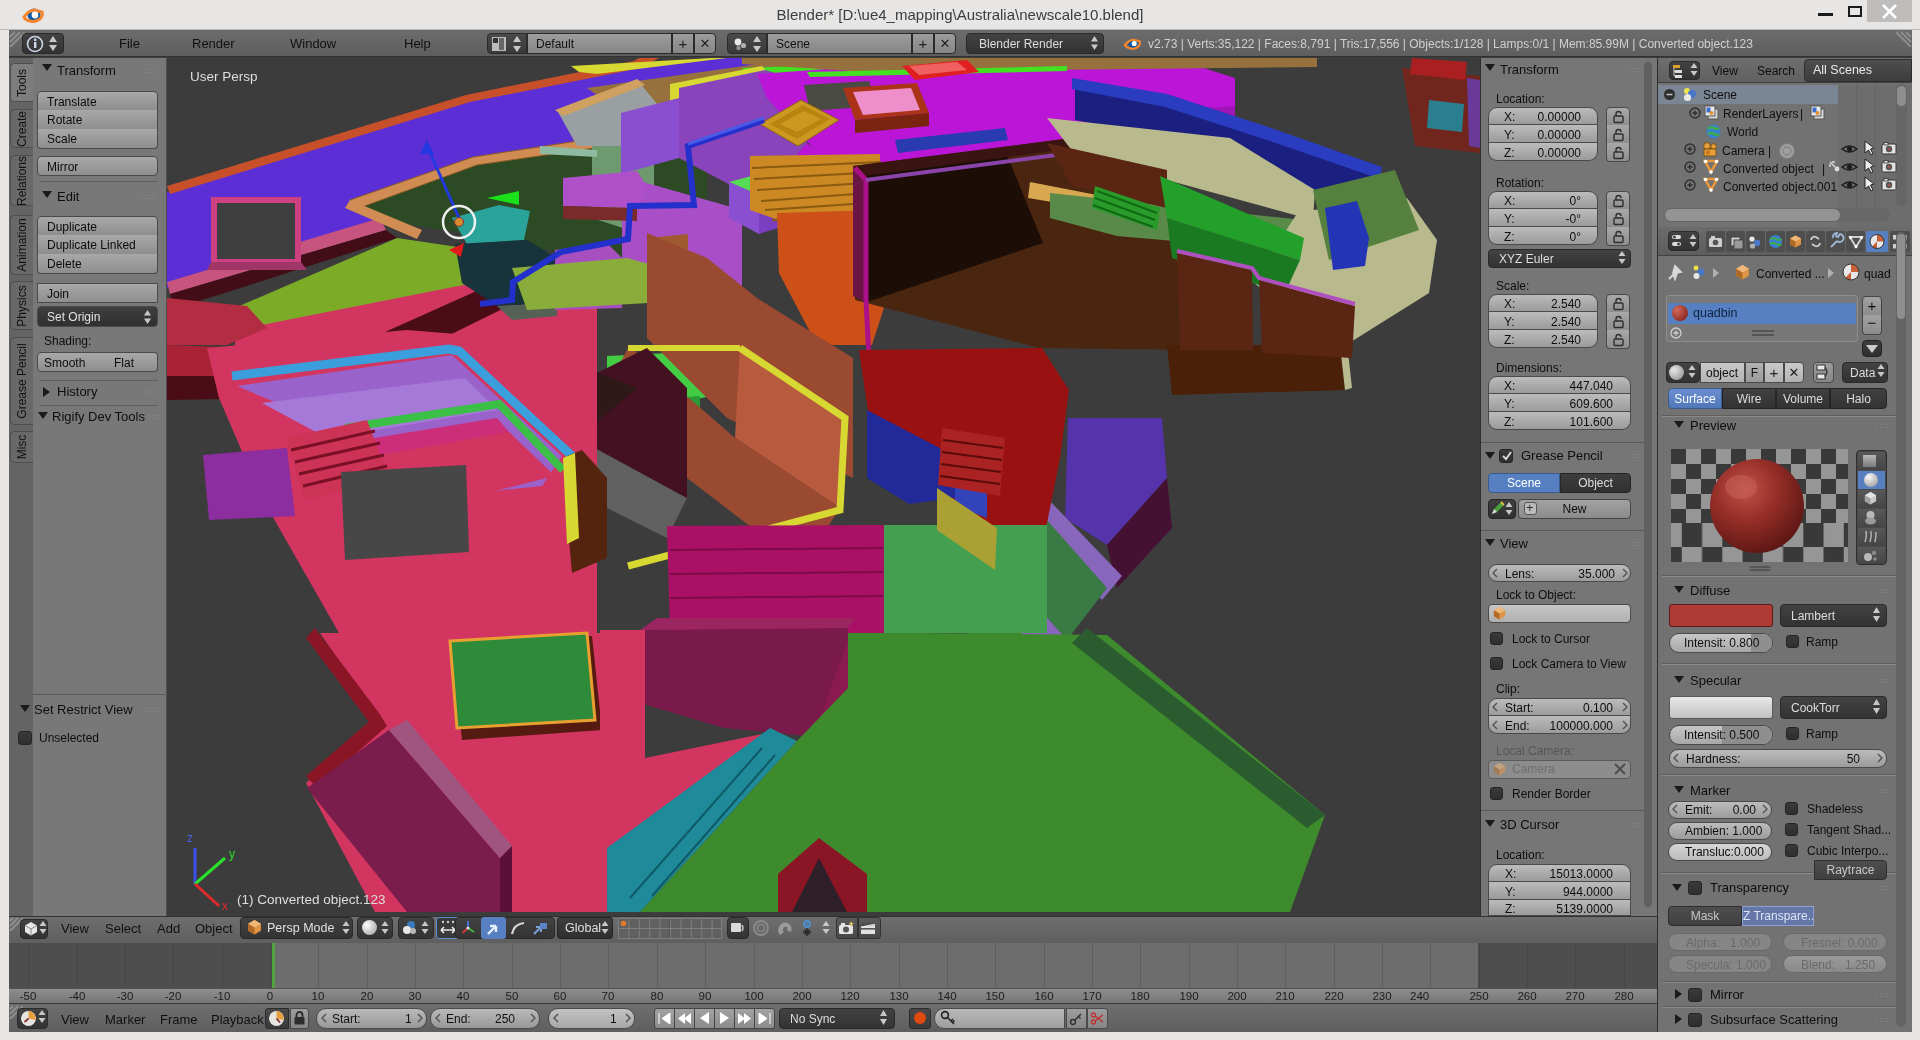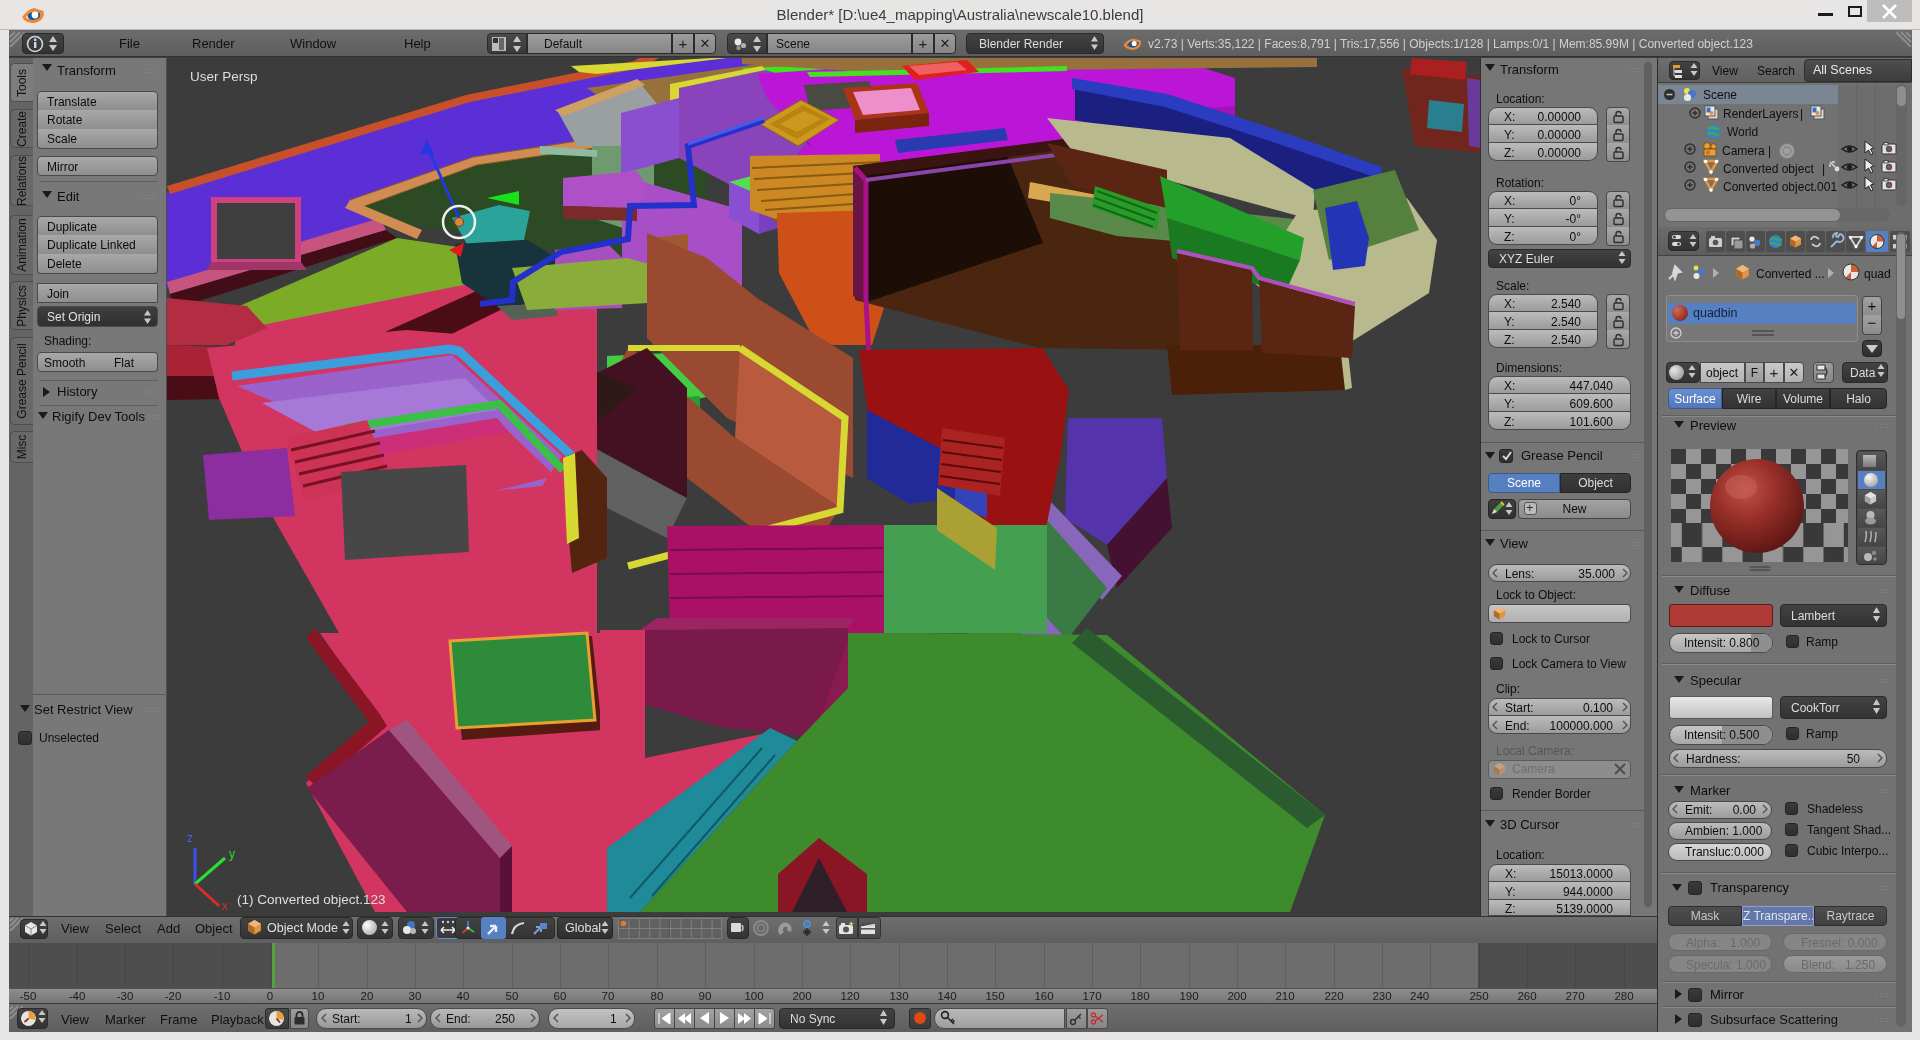--- a/index.html
+++ b/index.html
@@ -95,21 +95,21 @@
 
   <div class="abs" style="left:487px;top:33px;width:40px;height:21px;background:linear-gradient(#4a4a4a,#3a3a3a);border:1px solid #2a2a2a;border-radius:4px 0 0 4px">
     <div class="abs" style="left:4px;top:3px;width:14px;height:14px;background:#bbb"></div>
     <div class="abs" style="left:5px;top:4px;width:5px;height:5px;background:#333"></div>
     <div class="abs" style="left:11px;top:4px;width:5px;height:12px;background:#666"></div>
     <svg class="abs" style="left:24px;top:2px" width="10" height="16">
         <path d="M5 0 L9 6 L1 6 Z" fill="#c8c8c8"></path>
         <path d="M5 16 L9 10 L1 10 Z" fill="#c8c8c8"></path>
       </svg>
   </div>
-  <div class="abs" style="left:527px;top:33px;width:145px;height:21px;background:linear-gradient(#9d9d9d,#868686);border:1px solid #2a2a2a;font-size:12px;color:#111;padding:3px 0 0 16px">Default</div>
+  <div class="abs" style="left:527px;top:33px;width:145px;height:21px;background:linear-gradient(#9d9d9d,#868686);border:1px solid #2a2a2a;font-size:12px;color:#111;padding:3px 0 0 8px">Default</div>
   <div class="abs" style="left:672px;top:33px;width:22px;height:21px;background:linear-gradient(#9d9d9d,#868686);border:1px solid #2a2a2a;color:#222;font-size:15px;text-align:center;line-height:19px">+</div>
   <div class="abs" style="left:694px;top:33px;width:22px;height:21px;background:linear-gradient(#9d9d9d,#868686);border:1px solid #2a2a2a;border-radius:0 4px 4px 0;color:#222;font-size:13px;text-align:center;line-height:19px">✕</div>
 
   <div class="abs" style="left:727px;top:33px;width:40px;height:21px;background:linear-gradient(#4a4a4a,#3a3a3a);border:1px solid #2a2a2a;border-radius:4px 0 0 4px">
     <svg class="abs" style="left:3px;top:2px" width="18" height="17" viewBox="0 0 18 17">
         <circle cx="7" cy="6" r="3.4" fill="#e8e8e8"></circle>
         <circle cx="12.5" cy="9.5" r="2.6" fill="#b0b0b0"></circle>
         <circle cx="7.5" cy="12" r="2.2" fill="#909090"></circle>
       </svg>
     <svg class="abs" style="left:24px;top:2px" width="10" height="16">
@@ -629,21 +629,21 @@
   <div class="menutext abs" style="left:105px;top:921px">Select</div>
   <div class="menutext abs" style="left:157px;top:921px">Add</div>
   <div class="menutext abs" style="left:195px;top:921px">Object</div>
 
   <div class="ddark abs" style="left:240px;top:917px;width:113px;height:22px"></div>
   <svg class="abs" style="left:246px;top:919px" width="17" height="17" viewBox="0 0 16 16">
       <path d="M8 1 L14 4.5 L14 11 L8 14.5 L2 11 L2 4.5 Z" fill="#e09448"></path>
       <path d="M8 1 L14 4.5 L8 8 L2 4.5 Z" fill="#efb87a"></path>
       <path d="M2 4.5 L8 8 L8 14.5 L2 11 Z" fill="#b06a28"></path>
     </svg>
-  <div class="abs" style="left:267px;top:921px;font-size:12.5px;color:#e0e0e0">Object Mode</div>
+  <div class="abs" style="left:267px;top:921px;font-size:12.5px;color:#e0e0e0">Persp Mode</div>
   <svg class="abs" style="left:342px;top:921px" width="8" height="13">
       <path d="M4 0 L7.5 5 L0.5 5 Z" fill="#c8c8c8"></path>
       <path d="M4 13 L7.5 8 L0.5 8 Z" fill="#c8c8c8"></path>
     </svg>
 
   <div class="ddark abs" style="left:357px;top:917px;width:36px;height:22px"></div>
   <div class="abs" style="left:362px;top:920px;width:15px;height:15px;border-radius:50%;background:radial-gradient(circle at 5px 5px,#ffffff,#9a9a9a)"></div>
   <svg class="abs" style="left:381px;top:921px" width="8" height="13">
       <path d="M4 0 L7.5 5 L0.5 5 Z" fill="#c8c8c8"></path>
       <path d="M4 13 L7.5 8 L0.5 8 Z" fill="#c8c8c8"></path>
@@ -1328,21 +1328,21 @@
   <div class="abs" style="left:1785px;top:844px;width:13px;height:13px;background:linear-gradient(#3a3a3a,#2e2e2e);border:1px solid #252525;border-radius:3px"></div>
   <div class="nlabel" style="left:1807px;top:844px">Cubic Interpo...</div>
   <div class="sep" style="left:1662px;top:872px"></div>
 
   <div class="abs" style="left:1672px;top:884px;width:0;height:0;border-left:5px solid transparent;border-right:5px solid transparent;border-top:7px solid #1a1a1a"></div>
   <div class="abs" style="left:1688px;top:881px;width:14px;height:14px;background:linear-gradient(#3a3a3a,#2e2e2e);border:1px solid #252525;border-radius:3px"></div>
   <div class="phead abs" style="left:1710px;top:880px">Transparency</div>
   <div class="grip" style="left:1876px;top:883px">::::</div>
   <div class="abs" style="left:1668px;top:906px;width:74px;height:20px;background:linear-gradient(#4e4e4e,#404040);border:1px solid #2e2e2e;border-radius:4px 0 0 4px;color:#c8c8c8;font-size:12px;text-align:center;line-height:19px">Mask</div>
   <div class="abs" style="left:1742px;top:906px;width:72px;height:20px;background:#6477a8;border:1px solid #8aa0d0;color:#dce4f5;font-size:12px;text-align:center;line-height:19px;white-space:nowrap;overflow:hidden">Z Transpare...</div>
-  <div class="abs" style="left:1814px;top:906px;width:73px;height:20px;background:linear-gradient(#4e4e4e,#404040);border:1px solid #2e2e2e;border-radius:0 4px 4px 0;color:#c8c8c8;font-size:12px;text-align:center;line-height:19px">Raytrace</div>
+  <div class="abs" style="left:1814px;top:860px;width:73px;height:20px;background:linear-gradient(#4e4e4e,#404040);border:1px solid #2e2e2e;border-radius:0 4px 4px 0;color:#c8c8c8;font-size:12px;text-align:center;line-height:19px">Raytrace</div>
   <div class="abs" style="left:1668px;top:933px;width:104px;height:18px;background:#868686;border:1px solid #6a6a6a;border-radius:9px;font-size:12px;color:#6b6b6b;padding:2px 0 0 17px">Alpha:&nbsp;&nbsp;&nbsp;1.000</div>
   <div class="abs" style="left:1783px;top:933px;width:104px;height:18px;background:#868686;border:1px solid #6a6a6a;border-radius:9px;font-size:12px;color:#6b6b6b;padding:2px 0 0 17px">Fresnel: 0.000</div>
   <div class="abs" style="left:1668px;top:955px;width:104px;height:18px;background:#868686;border:1px solid #6a6a6a;border-radius:9px;font-size:12px;color:#6b6b6b;padding:2px 0 0 17px">Specula: 1.000</div>
   <div class="abs" style="left:1783px;top:955px;width:104px;height:18px;background:linear-gradient(#9a9a9a,#8a8a8a);border:1px solid #6a6a6a;border-radius:9px;font-size:12px;color:#6b6b6b;padding:2px 0 0 17px">Blend:&nbsp;&nbsp;&nbsp;1.250</div>
   <div class="sep" style="left:1662px;top:981px"></div>
 
   <div class="abs" style="left:1675px;top:989px;width:0;height:0;border-top:5px solid transparent;border-bottom:5px solid transparent;border-left:7px solid #1a1a1a"></div>
   <div class="abs" style="left:1688px;top:988px;width:14px;height:14px;background:linear-gradient(#3a3a3a,#2e2e2e);border:1px solid #252525;border-radius:3px"></div>
   <div class="phead abs" style="left:1710px;top:987px">Mirror</div>
   <div class="grip" style="left:1876px;top:990px">::::</div>

